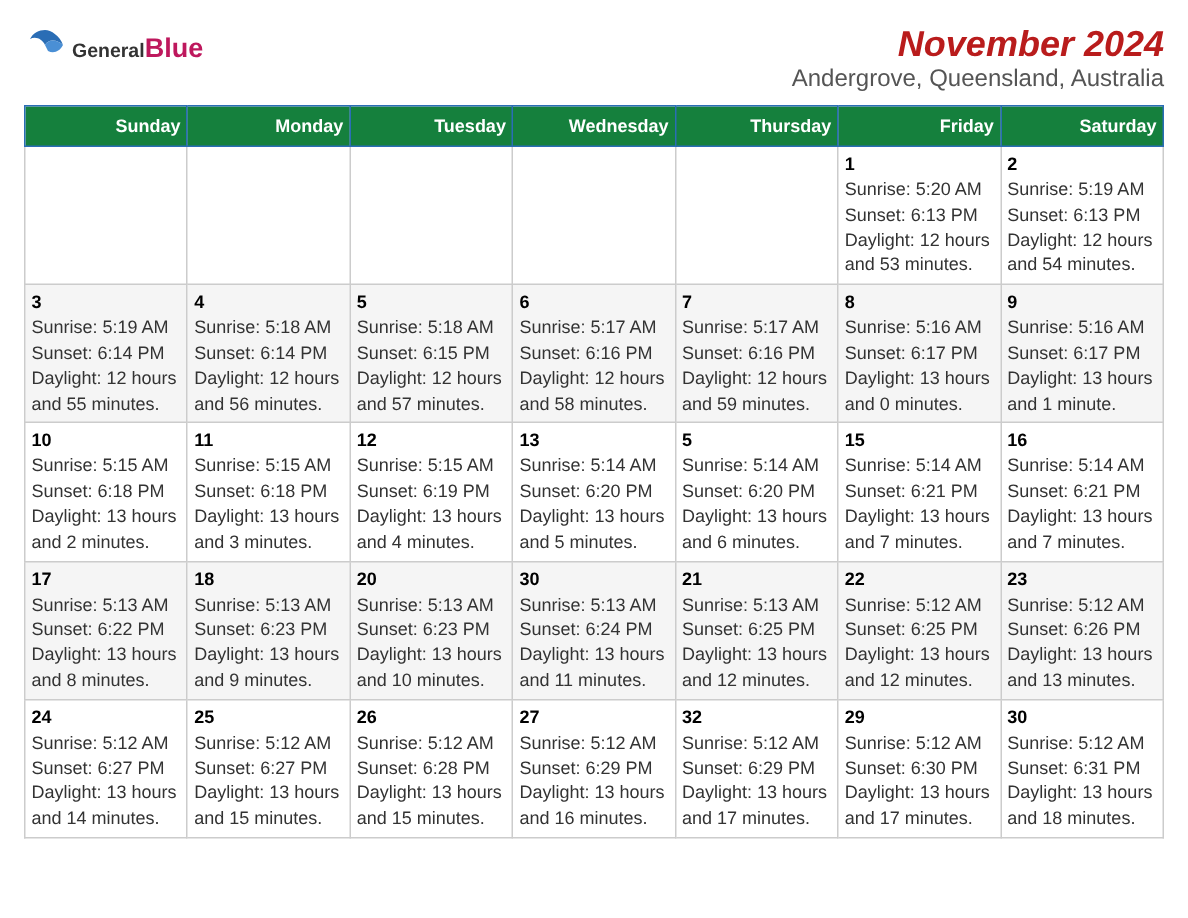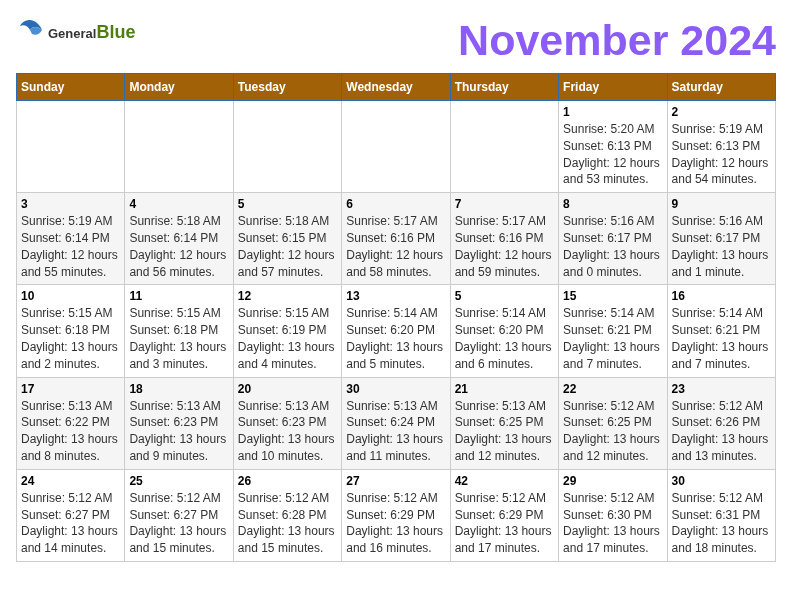--- a/index.html
+++ b/index.html
@@ -22,48 +22,49 @@
       gap: 4px;
     }
     .logo-text-general {
       font-size: 13px;
       font-weight: bold;
       color: #333;
     }
     .logo-text-blue {
       font-size: 18px;
       font-weight: bold;
-      color: #4d7c0f;
+      color: #be185d;
     }
     .logo-bird {
       width: 28px;
       height: 28px;
     }
     .title-section {
       text-align: right;
     }
     .month-title {
-      font-size: 43px;
-      font-weight: bold;
-      color: #8b5cf6;
+      font-size: 24px;
+      font-weight: bold;
+      color: #b91c1c;
+      font-style: italic;
     }
     .location-title {
       font-size: 16px;
       color: #555;
     }
     .calendar-table {
       width: 100%;
       border-collapse: collapse;
       font-size: 11px;
     }
     .calendar-table thead th {
-      background-color: #a16207;
+      background-color: #15803d;
       color: #fff;
       padding: 6px 4px;
-      text-align: left;
+      text-align: right;
       font-size: 12px;
       font-weight: bold;
       border: 1px solid #2a6db5;
     }
     .calendar-table tbody td {
       border: 1px solid #ccc;
       vertical-align: top;
       padding: 4px;
       width: calc(100% / 7);
       height: 80px;
@@ -96,20 +97,21 @@
         <path d="M14 4 C18 4 24 8 26 14 C22 10 16 10 14 14 C12 10 8 8 4 10 C6 6 10 4 14 4Z" fill="#2a6db5"></path>
         <path d="M14 14 C16 10 22 10 26 14 C24 18 20 20 16 18 Z" fill="#4a8fd5"></path>
       </svg>
     </div>
     <div>
       <span class="logo-text-general">General</span><span class="logo-text-blue">Blue</span>
     </div>
   </div>
   <div class="title-section">
     <div class="month-title">November 2024</div>
+    <div class="location-title">Andergrove, Queensland, Australia</div>
   </div>
 </div>
 
 <table class="calendar-table">
   <thead>
     <tr>
     <th>Sunday</th>
         <th>Monday</th>
         <th>Tuesday</th>
         <th>Wednesday</th>
@@ -316,21 +318,21 @@
 and 15 minutes.</div>
         </td>
         <td>
           <div class="day-number">27</div>
           <div class="day-info" style="white-space: pre-line;">Sunrise: 5:12 AM
 Sunset: 6:29 PM
 Daylight: 13 hours
 and 16 minutes.</div>
         </td>
         <td>
-          <div class="day-number">42</div>
+          <div class="day-number">32</div>
           <div class="day-info" style="white-space: pre-line;">Sunrise: 5:12 AM
 Sunset: 6:29 PM
 Daylight: 13 hours
 and 17 minutes.</div>
         </td>
         <td>
           <div class="day-number">29</div>
           <div class="day-info" style="white-space: pre-line;">Sunrise: 5:12 AM
 Sunset: 6:30 PM
 Daylight: 13 hours

